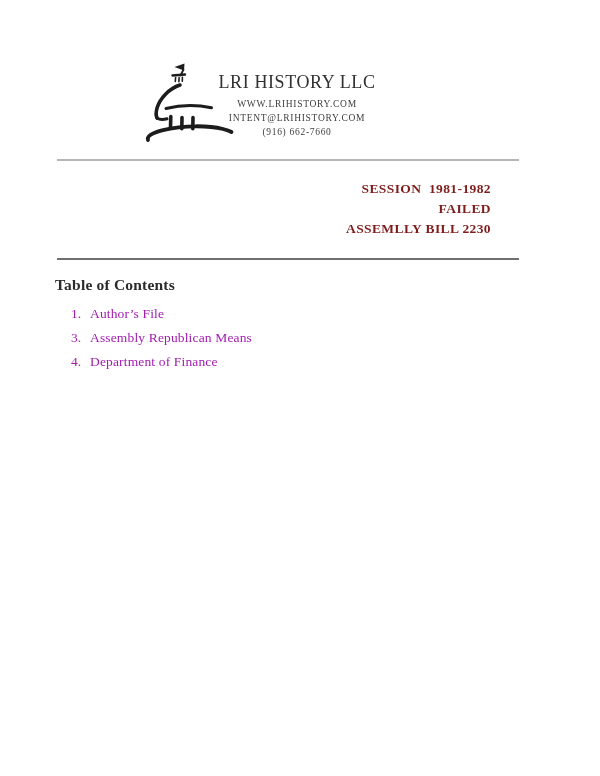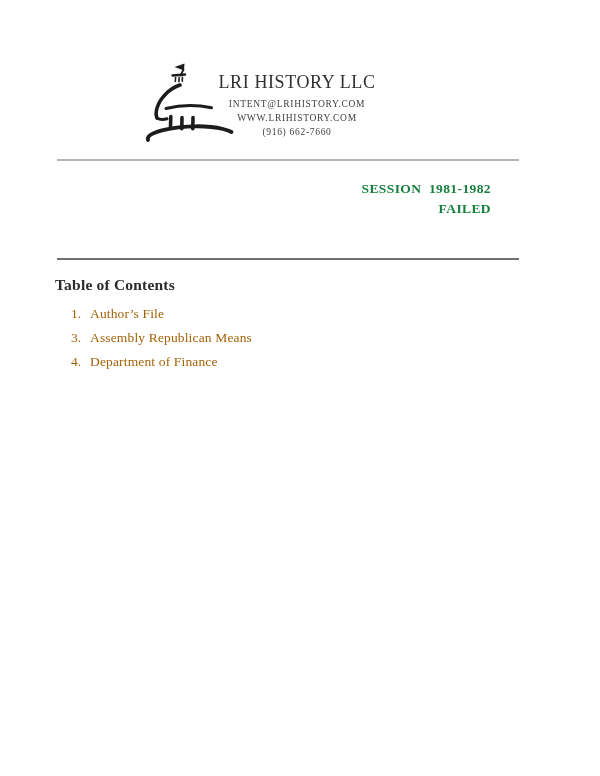--- a/index.html
+++ b/index.html
@@ -24,33 +24,33 @@
     letter-spacing:0.7px;white-space:nowrap;
   }
   .contact-block{margin-top:3px;}
   
   .rule{position:absolute;left:57px;width:462px;}
   .rule-top{top:159px;height:2px;background:#b6b6b6;}
   .rule-bottom{top:258px;height:1.5px;background:#6f6f6f;}
   
   .session{
     position:absolute;left:191px;top:179px;width:300px;
-    text-align:right;font-weight:bold;color:#15803d;
+    text-align:right;font-weight:bold;color:#7f1d1d;
     font-size:13.5px;line-height:20px;letter-spacing:0.4px;
   }
   .session-line{white-space:pre;}
   
   .toc-title{
     position:absolute;left:55px;top:276px;
     font-size:15.5px;line-height:18px;font-weight:bold;color:#2b2b2b;
     letter-spacing:0.2px;
   }
   .toc-list{
     position:absolute;left:0;top:302px;margin:0;padding:0;list-style:none;
-    font-size:13.5px;color:#a16207;
+    font-size:13.5px;color:#a21caf;
   }
   .toc-item{height:24px;line-height:24px;white-space:nowrap;}
   .toc-num{display:inline-block;margin-left:71px;width:19px;}
   .toc-label{letter-spacing:0.15px;}
 </style>
 </head>
 <body>
 
 <div class="page">
 
@@ -74,31 +74,32 @@
       <path d="M39,59.5 L38.8,70.8" stroke-width="3.6"></path>
       <path d="M50,59.5 L49.8,70.8" stroke-width="3.6"></path>
 
       <path d="M5,82 C 3.5,78.5 9,74.8 19,72.3 C 42,66.8 66,67.5 80,71 C 84.5,72.1 86.8,73 88.5,74" stroke-width="3.8"></path>
     </g>
   </svg>
 
   <div class="company">
     <div class="company-name">LRI HISTORY LLC</div>
     <div class="contact-block">
+      <div class="contact-line">WWW.LRIHISTORY.COM</div>
       <div class="contact-line">INTENT@LRIHISTORY.COM</div>
-      <div class="contact-line">WWW.LRIHISTORY.COM</div>
       <div class="contact-line">(916) 662-7660</div>
     </div>
   </div>
 
   <div class="rule rule-top"></div>
 
   <div class="session">
     <div class="session-line">SESSION  1981-1982</div>
     <div class="session-line">FAILED</div>
+    <div class="session-line">ASSEMLLY BILL 2230</div>
   </div>
 
   <div class="rule rule-bottom"></div>
 
   <div class="toc-title">Table of Contents</div>
 
   <ol class="toc-list">
     <li class="toc-item">
       <span class="toc-num">1.</span><span class="toc-label">Author’s File</span>
     </li>

